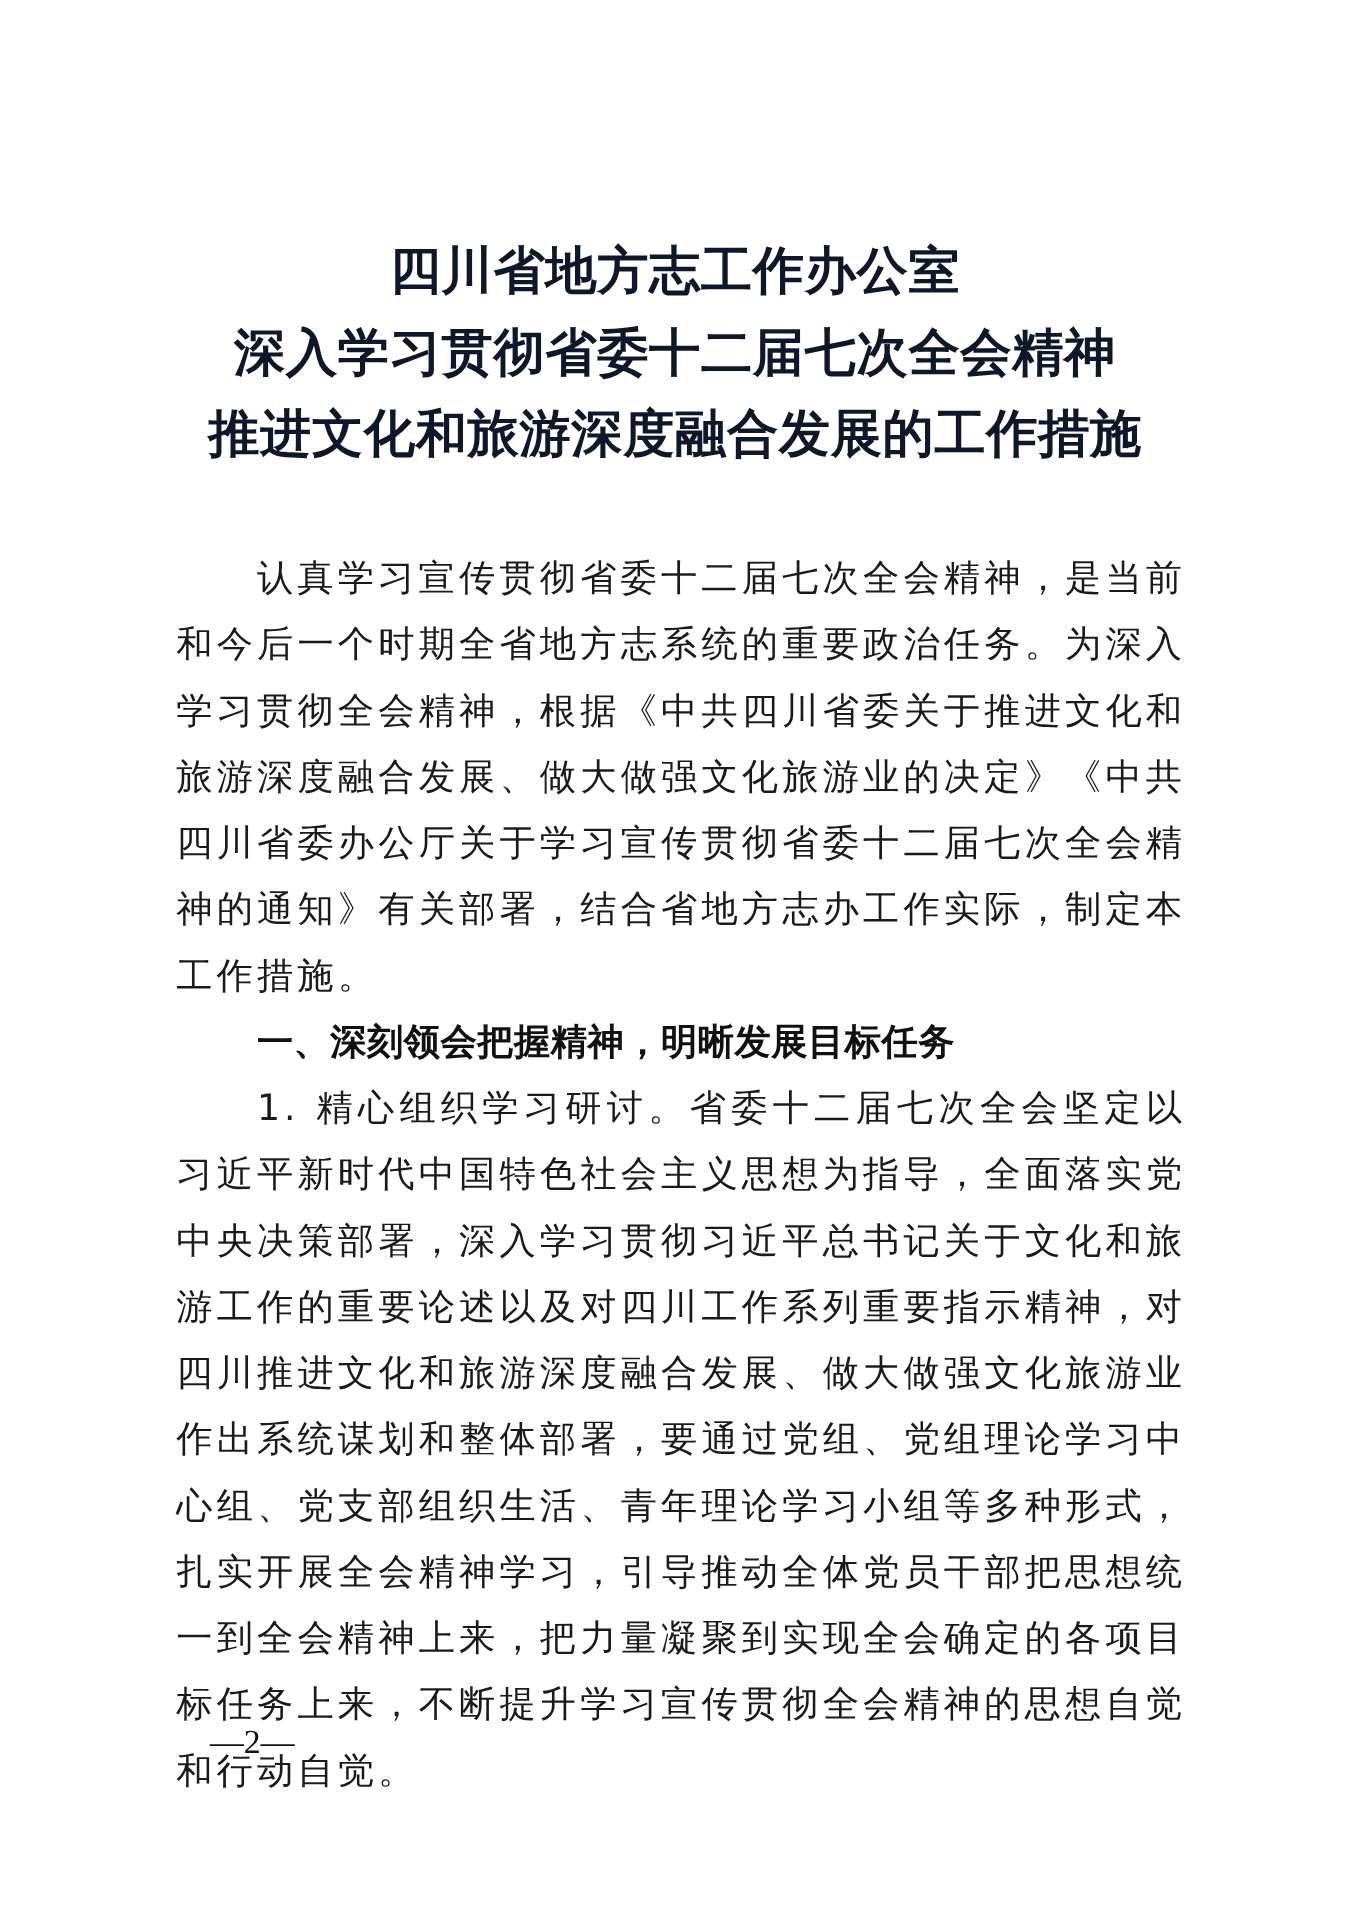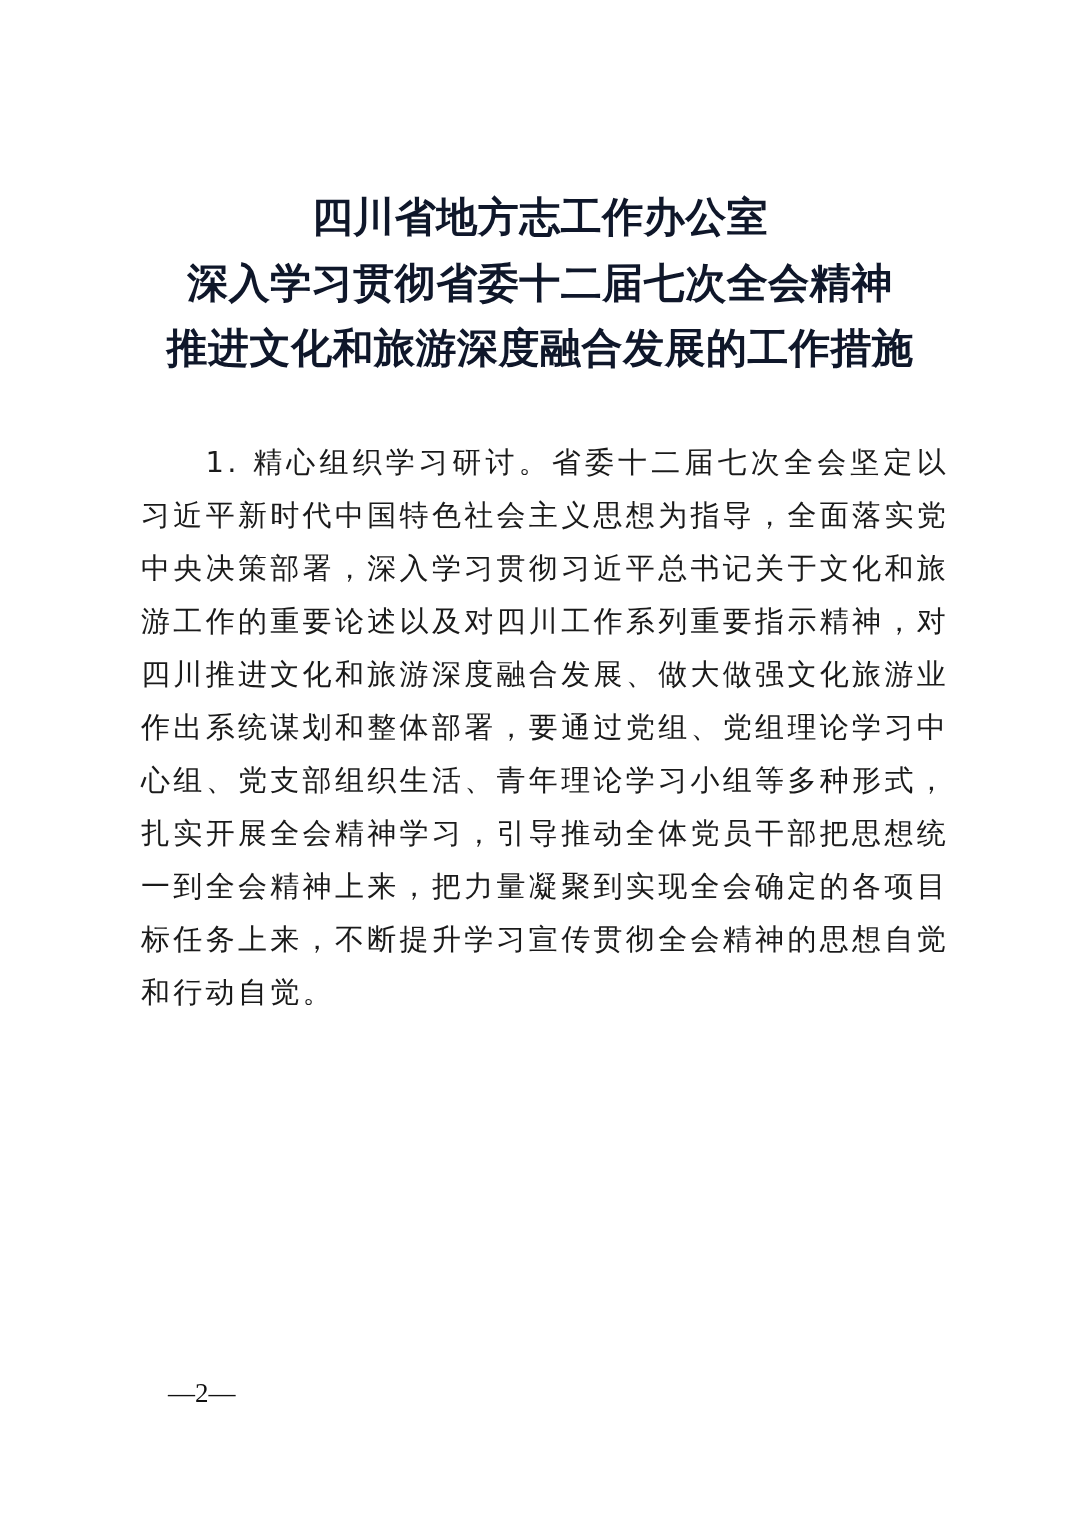--- a/index.html
+++ b/index.html
@@ -77,18 +77,20 @@
 
 <div class="page">
 
   <div class="title-block">
     <span class="title-line">四川省地方志工作办公室</span>
     <span class="title-line">深入学习贯彻省委十二届七次全会精神</span>
     <span class="title-line">推进文化和旅游深度融合发展的工作措施</span>
   </div>
 
   <div class="body-block">
+    <p class="para">认真学习宣传贯彻省委十二届七次全会精神，是当前和今后一个时期全省地方志系统的重要政治任务。为深入学习贯彻全会精神，根据《中共四川省委关于推进文化和旅游深度融合发展、做大做强文化旅游业的决定》《中共四川省委办公厅关于学习宣传贯彻省委十二届七次全会精神的通知》有关部署，结合省地方志办工作实际，制定本工作措施。</p>
+    <p class="para heading">一、深刻领会把握精神，明晰发展目标任务</p>
     <p class="para">1. 精心组织学习研讨。省委十二届七次全会坚定以习近平新时代中国特色社会主义思想为指导，全面落实党中央决策部署，深入学习贯彻习近平总书记关于文化和旅游工作的重要论述以及对四川工作系列重要指示精神，对四川推进文化和旅游深度融合发展、做大做强文化旅游业作出系统谋划和整体部署，要通过党组、党组理论学习中心组、党支部组织生活、青年理论学习小组等多种形式，扎实开展全会精神学习，引导推动全体党员干部把思想统一到全会精神上来，把力量凝聚到实现全会确定的各项目标任务上来，不断提升学习宣传贯彻全会精神的思想自觉和行动自觉。</p>
   </div>
 
   <div class="page-number">—2—</div>
 
 </div>
 
 </body></html>

